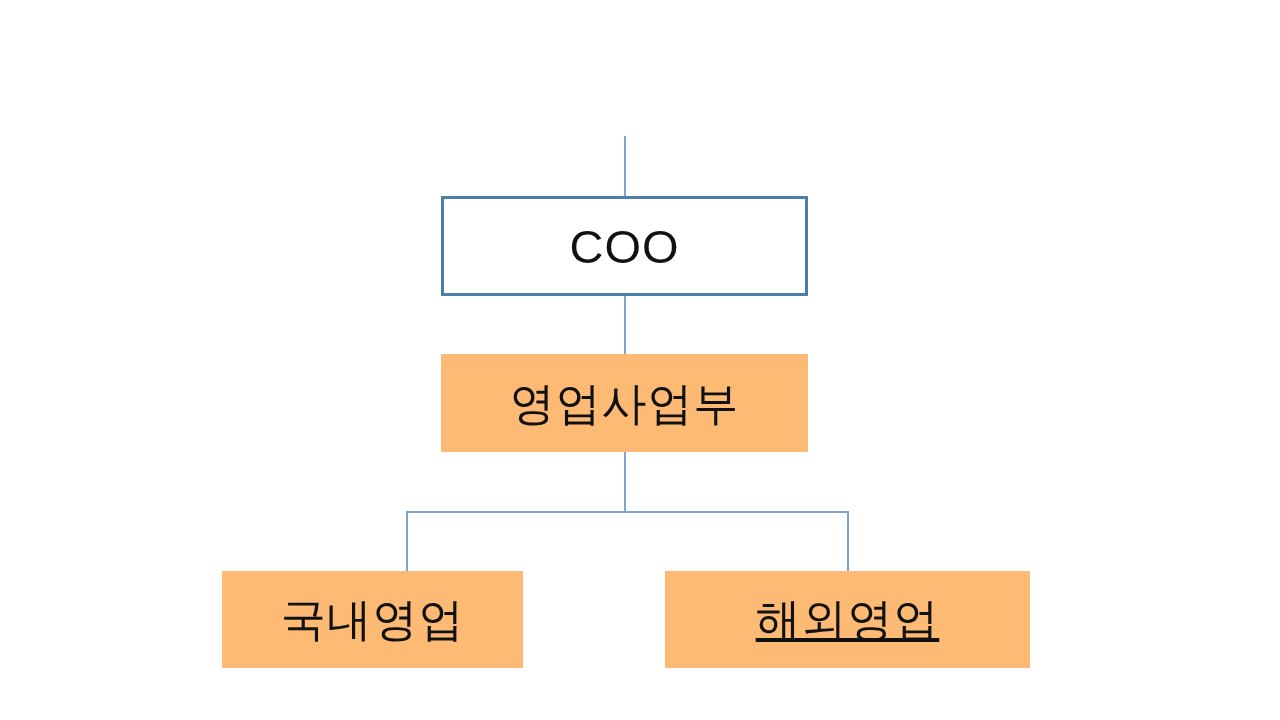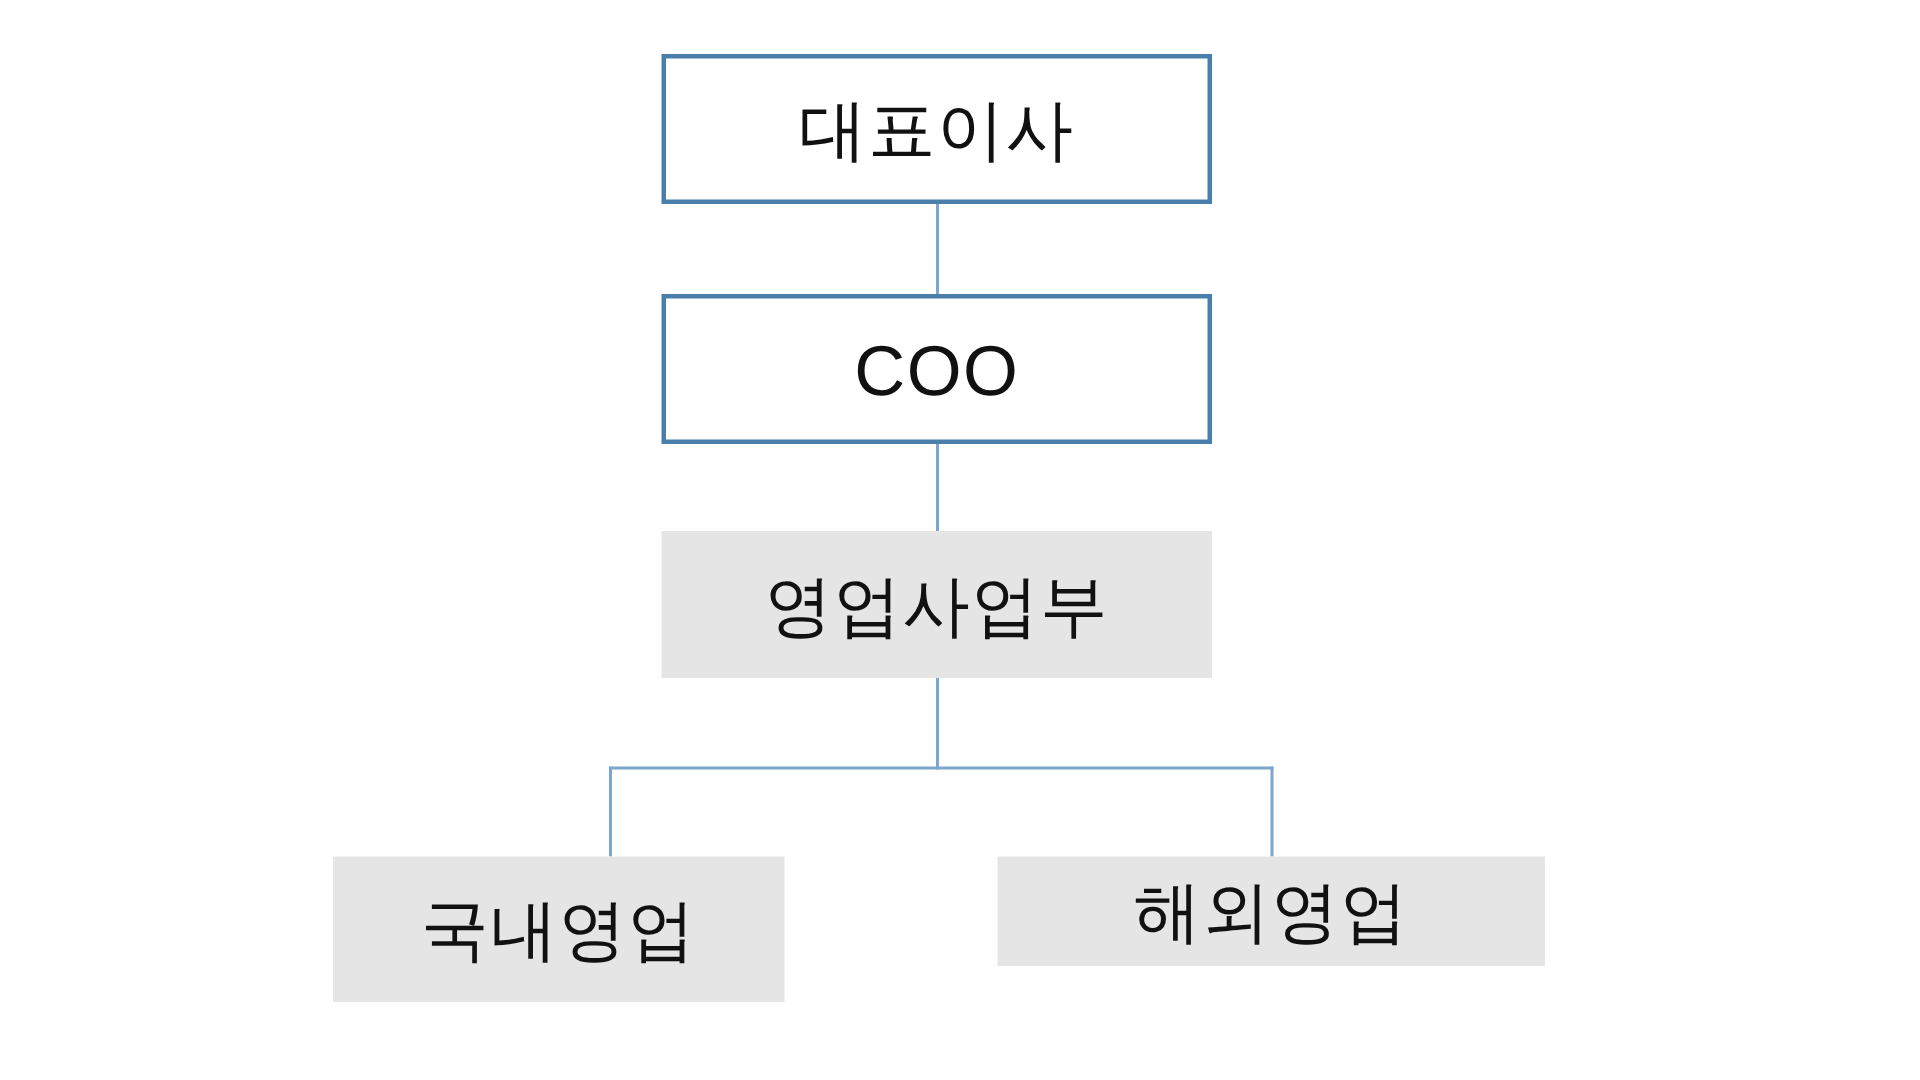--- a/index.html
+++ b/index.html
@@ -30,21 +30,21 @@
     text-align: center;
     color: #111111;
     line-height: 1;
     white-space: nowrap;
   }
   .node-outlined {
     background: #ffffff;
     border: 3px solid #4a7eab;
   }
   .node-filled {
-    background: #e5e5e5;
+    background: #fdba74;
     border: none;
     justify-content: center;
   }
   .node-label {
     display: block;
     letter-spacing: 0.02em;
     font-weight: 400;
   }
 
   
@@ -69,21 +69,22 @@
   #node-domestic {
     left: 222px;
     top: 571px;
     width: 301px;
     height: 97px;
   }
   #node-overseas {
     left: 665px;
     top: 571px;
     width: 365px;
-    height: 73px;
+    height: 97px;
+    text-decoration: underline;
   }
 
   #node-ceo .node-label,
   #node-sales-div .node-label,
   #node-domestic .node-label,
   #node-overseas .node-label {
     font-size: 45px;
   }
   #node-coo .node-label {
     font-size: 47px;
@@ -137,23 +138,20 @@
 
 <div id="org-chart">
 
   <div class="connector connector-v" id="conn-ceo-coo"></div>
   <div class="connector connector-v" id="conn-coo-sales"></div>
   <div class="connector connector-v" id="conn-sales-stem"></div>
   <div class="connector connector-h" id="conn-sales-bus"></div>
   <div class="connector connector-v" id="conn-domestic-drop"></div>
   <div class="connector connector-v" id="conn-overseas-drop"></div>
 
-  <div class="node node-outlined" id="node-ceo">
-    <span class="node-label">대표이사</span>
-  </div>
 
   <div class="node node-outlined" id="node-coo">
     <span class="node-label">COO</span>
   </div>
 
   <div class="node node-filled" id="node-sales-div">
     <span class="node-label">영업사업부</span>
   </div>
 
   <div class="node node-filled" id="node-domestic">

